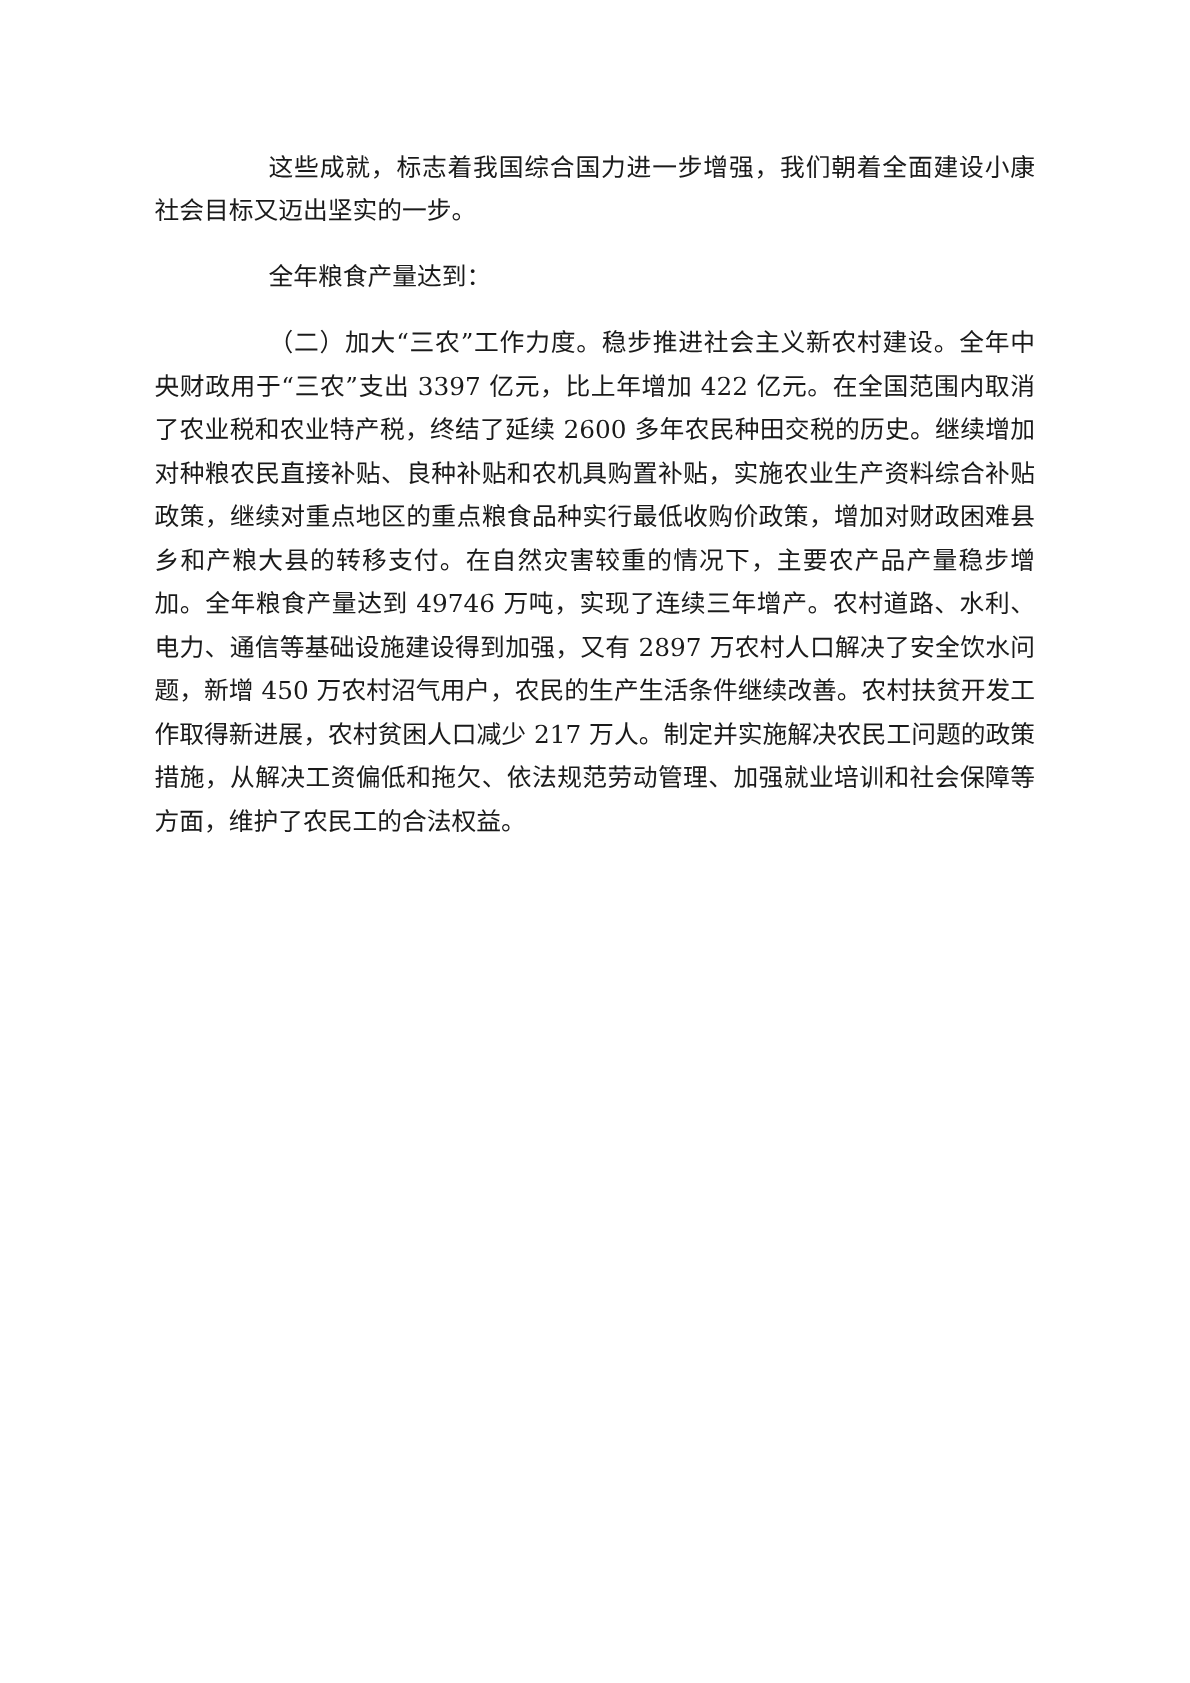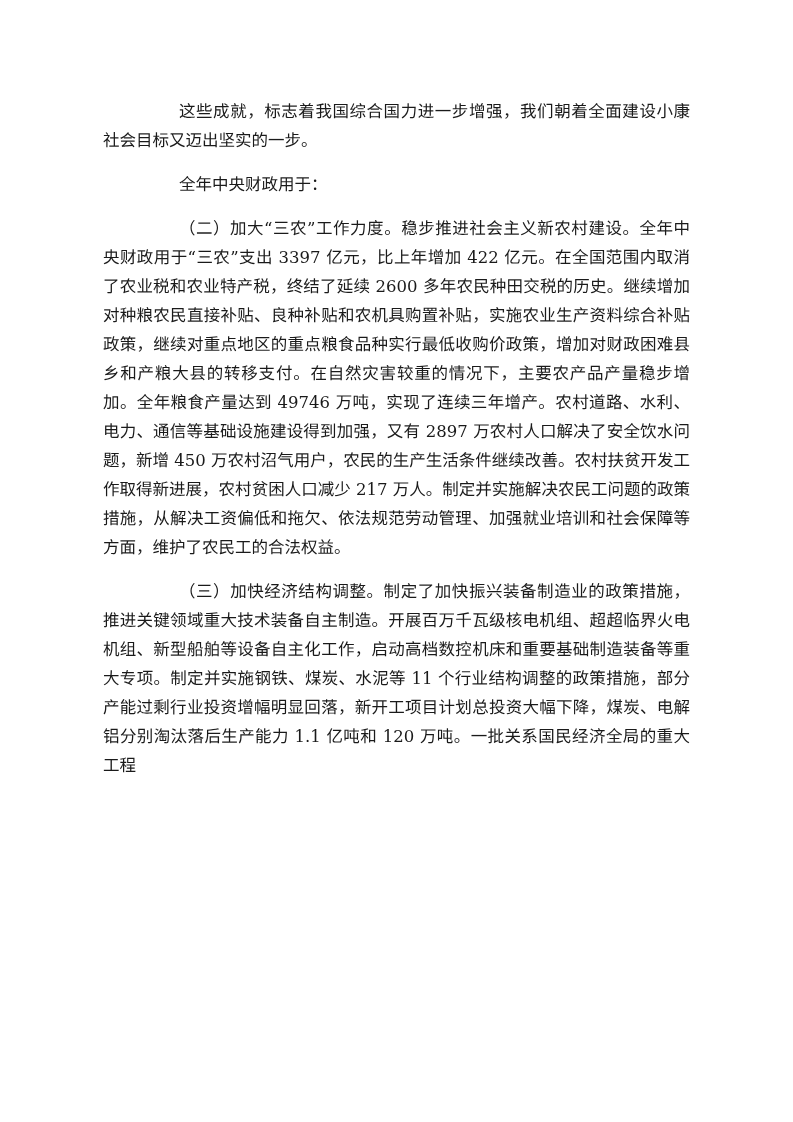--- a/index.html
+++ b/index.html
@@ -30,17 +30,16 @@
     padding: 0;
     text-indent: 76px;
   }
 </style>
 </head>
 <body>
 
 <div class="page">
   <div class="doc-body">
     <p>这些成就，标志着我国综合国力进一步增强，我们朝着全面建设小康社会目标又迈出坚实的一步。</p>
-    <p>全年中央财政用于：</p>
+    <p>全年粮食产量达到：</p>
     <p>（二）加大“三农”工作力度。稳步推进社会主义新农村建设。全年中央财政用于“三农”支出 3397 亿元，比上年增加 422 亿元。在全国范围内取消了农业税和农业特产税，终结了延续 2600 多年农民种田交税的历史。继续增加对种粮农民直接补贴、良种补贴和农机具购置补贴，实施农业生产资料综合补贴政策，继续对重点地区的重点粮食品种实行最低收购价政策，增加对财政困难县乡和产粮大县的转移支付。在自然灾害较重的情况下，主要农产品产量稳步增加。全年粮食产量达到 49746 万吨，实现了连续三年增产。农村道路、水利、电力、通信等基础设施建设得到加强，又有 2897 万农村人口解决了安全饮水问题，新增 450 万农村沼气用户，农民的生产生活条件继续改善。农村扶贫开发工作取得新进展，农村贫困人口减少 217 万人。制定并实施解决农民工问题的政策措施，从解决工资偏低和拖欠、依法规范劳动管理、加强就业培训和社会保障等方面，维护了农民工的合法权益。</p>
-    <p>（三）加快经济结构调整。制定了加快振兴装备制造业的政策措施，推进关键领域重大技术装备自主制造。开展百万千瓦级核电机组、超超临界火电机组、新型船舶等设备自主化工作，启动高档数控机床和重要基础制造装备等重大专项。制定并实施钢铁、煤炭、水泥等 11 个行业结构调整的政策措施，部分产能过剩行业投资增幅明显回落，新开工项目计划总投资大幅下降，煤炭、电解铝分别淘汰落后生产能力 1.1 亿吨和 120 万吨。一批关系国民经济全局的重大工程</p>
   </div>
 </div>
 
 </body></html>

